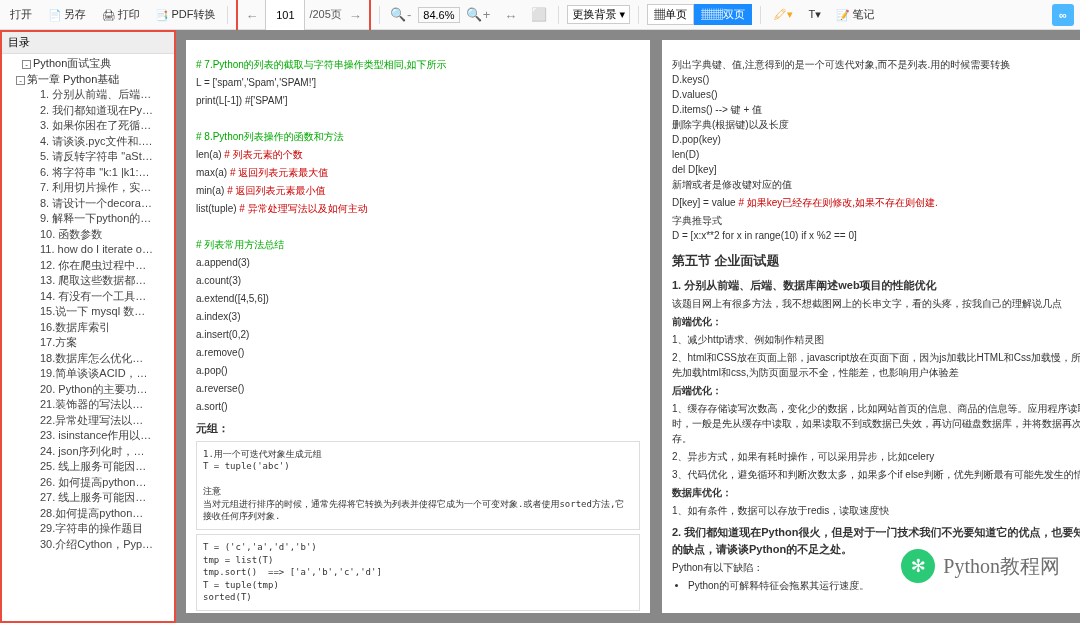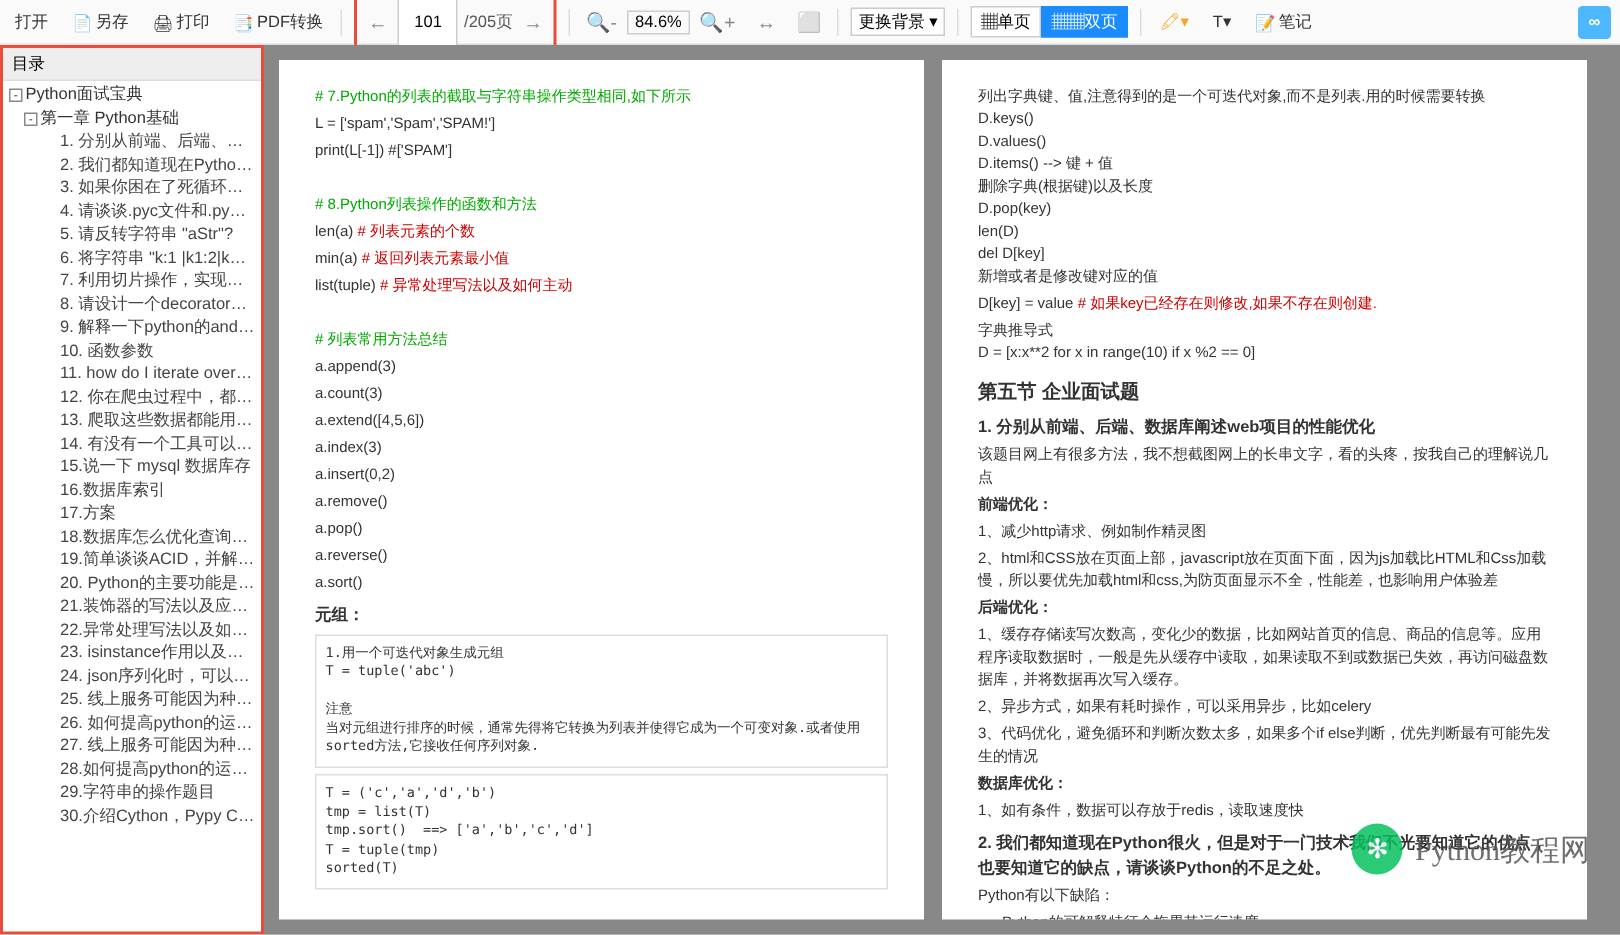--- a/index.html
+++ b/index.html
@@ -16,29 +16,29 @@
 .bg-sel{border:1px solid #ccc;padding:1px 4px;font-size:11px;background:#fff}
 .view-toggle{display:flex}
 .vt{border:1px solid #ccc;padding:2px 6px;font-size:11px;cursor:pointer;background:#fff}
 .vt.active{background:#1a8cff;color:#fff;border-color:#1a8cff}
 .tb-right{margin-left:auto;display:flex;align-items:center;gap:6px}
 .inf-icon{width:22px;height:22px;background:#4db8ff;border-radius:3px;display:flex;align-items:center;justify-content:center;color:#fff;font-weight:bold}
 .main{display:flex;height:593px}
 .sidebar{width:176px;background:#fff;border:2px solid #e74c3c;overflow-y:auto;flex-shrink:0}
 .sb-head{background:#eee;padding:3px 6px;font-size:11px;border-bottom:1px solid #ddd}
 .tree{padding:2px 0}
-.tree-item{padding:1px 4px;font-size:11px;color:#333;cursor:pointer;white-space:nowrap;overflow:hidden;text-overflow:ellipsis;line-height:13.5px}
+.tree-item{padding:1px 20px;font-size:11px;color:#333;cursor:pointer;white-space:nowrap;overflow:hidden;text-overflow:ellipsis;line-height:13.5px}
 .tree-item.root{font-weight:normal}
 .tree-item.chap{padding-left:14px}
 .tree-item.sect{padding-left:26px}
 .tree-item.sect.hl{background:#1a73e8;color:#fff}
 .tree-item.leaf{padding-left:38px;color:#444}
 .toggle{display:inline-block;width:9px;height:9px;border:1px solid #888;text-align:center;line-height:7px;font-size:8px;margin-right:2px}
 .content{flex:1;background:#888;display:flex;gap:12px;padding:10px;overflow:auto}
-.page{background:#fff;width:430px;padding:14px 24px;font-size:10px;line-height:1.5;color:#333;flex-shrink:0;overflow:hidden}
+.page{background:#fff;width:464px;padding:14px 10px;font-size:10px;line-height:1.5;color:#333;flex-shrink:0;overflow:hidden}
 .page .green{color:#0a0}
 .page .red{color:#c00}
 .page h3{font-size:13px;margin:8px 0 4px;font-weight:bold}
 .page h4{font-size:11px;margin:6px 0 3px;font-weight:bold}
 .code-box{border:1px solid #ddd;padding:6px;margin:4px 0;font-family:Consolas,monospace;font-size:9px;line-height:1.4;white-space:pre-wrap}
 .page p{margin:3px 0}
 .page ul{list-style:disc;padding-left:16px;margin:3px 0}
 .wm{position:absolute;bottom:40px;right:20px;display:flex;align-items:center;gap:8px;opacity:.85}
 .wm-ic{width:34px;height:34px;border-radius:50%;background:#07c160;display:flex;align-items:center;justify-content:center;color:#fff;font-size:18px}
 .wm-txt{font-family:"STKaiti","KaiTi",serif;font-size:20px;color:#555}
@@ -126,20 +126,21 @@
     </div>
   </div>
 
   <div class="content">
     <div class="page">
       <p class="green"># 7.Python的列表的截取与字符串操作类型相同,如下所示</p>
       <p>L = ['spam','Spam','SPAM!']</p>
       <p>print(L[-1]) #['SPAM']</p><br>
       <p class="green"># 8.Python列表操作的函数和方法</p>
       <p><span>len(a) </span><span class="red"># 列表元素的个数</span></p>
+      <p><span>max(a) </span><span class="red"># 返回列表元素最大值</span></p>
       <p><span>min(a) </span><span class="red"># 返回列表元素最小值</span></p>
       <p><span>list(tuple) </span><span class="red"># 异常处理写法以及如何主动</span></p><br>
       <p class="green"># 列表常用方法总结</p>
       <div id="methods">
           <p>a.append(3)</p>
           <p>a.count(3)</p>
           <p>a.extend([4,5,6])</p>
           <p>a.index(3)</p>
           <p>a.insert(0,2)</p>
           <p>a.remove()</p>

